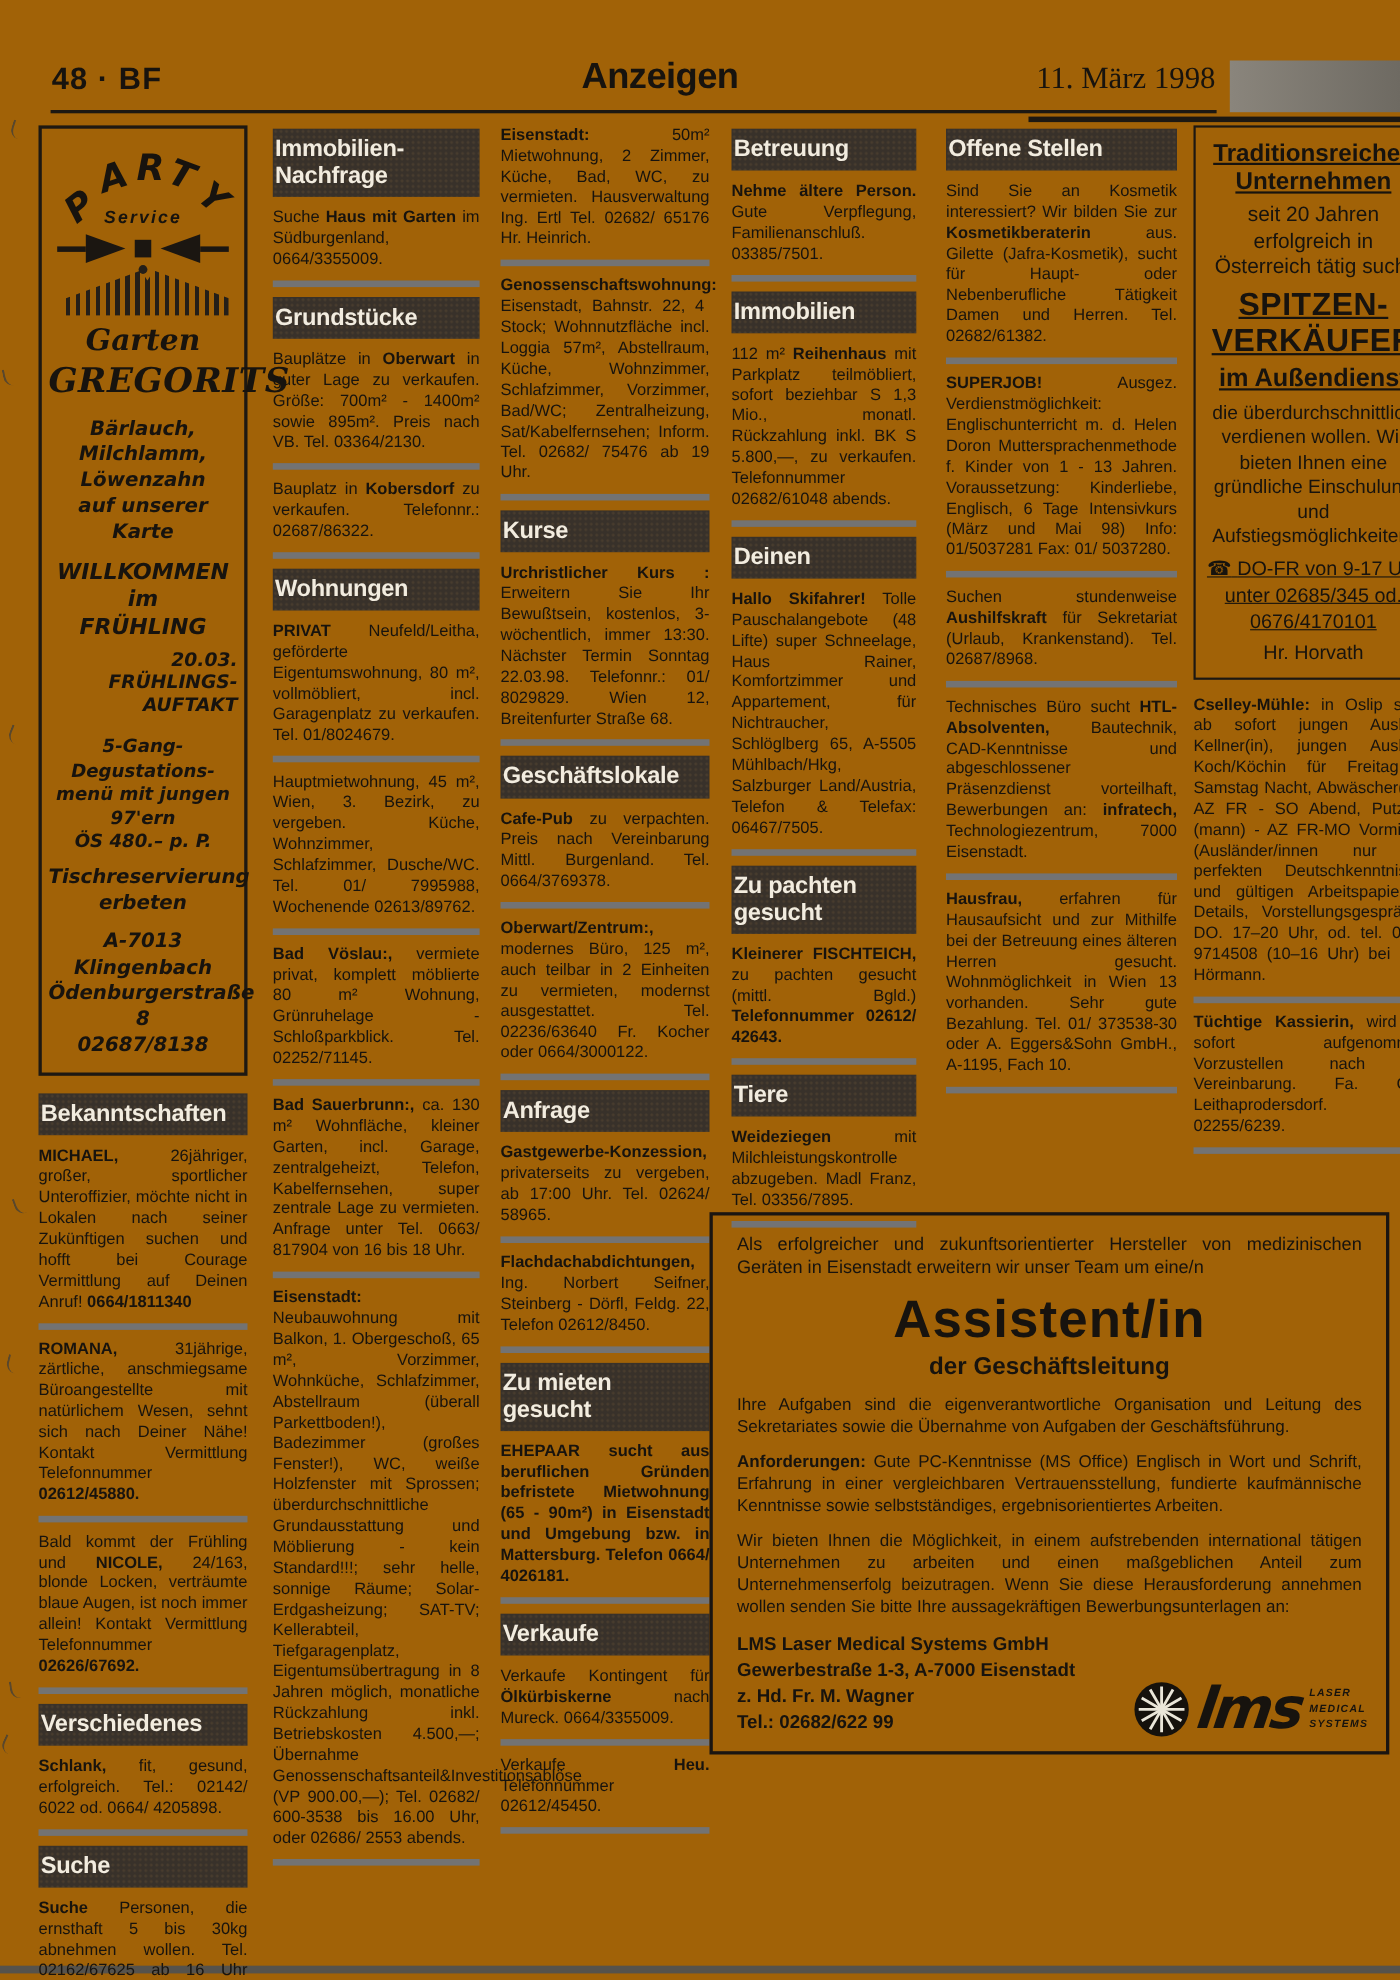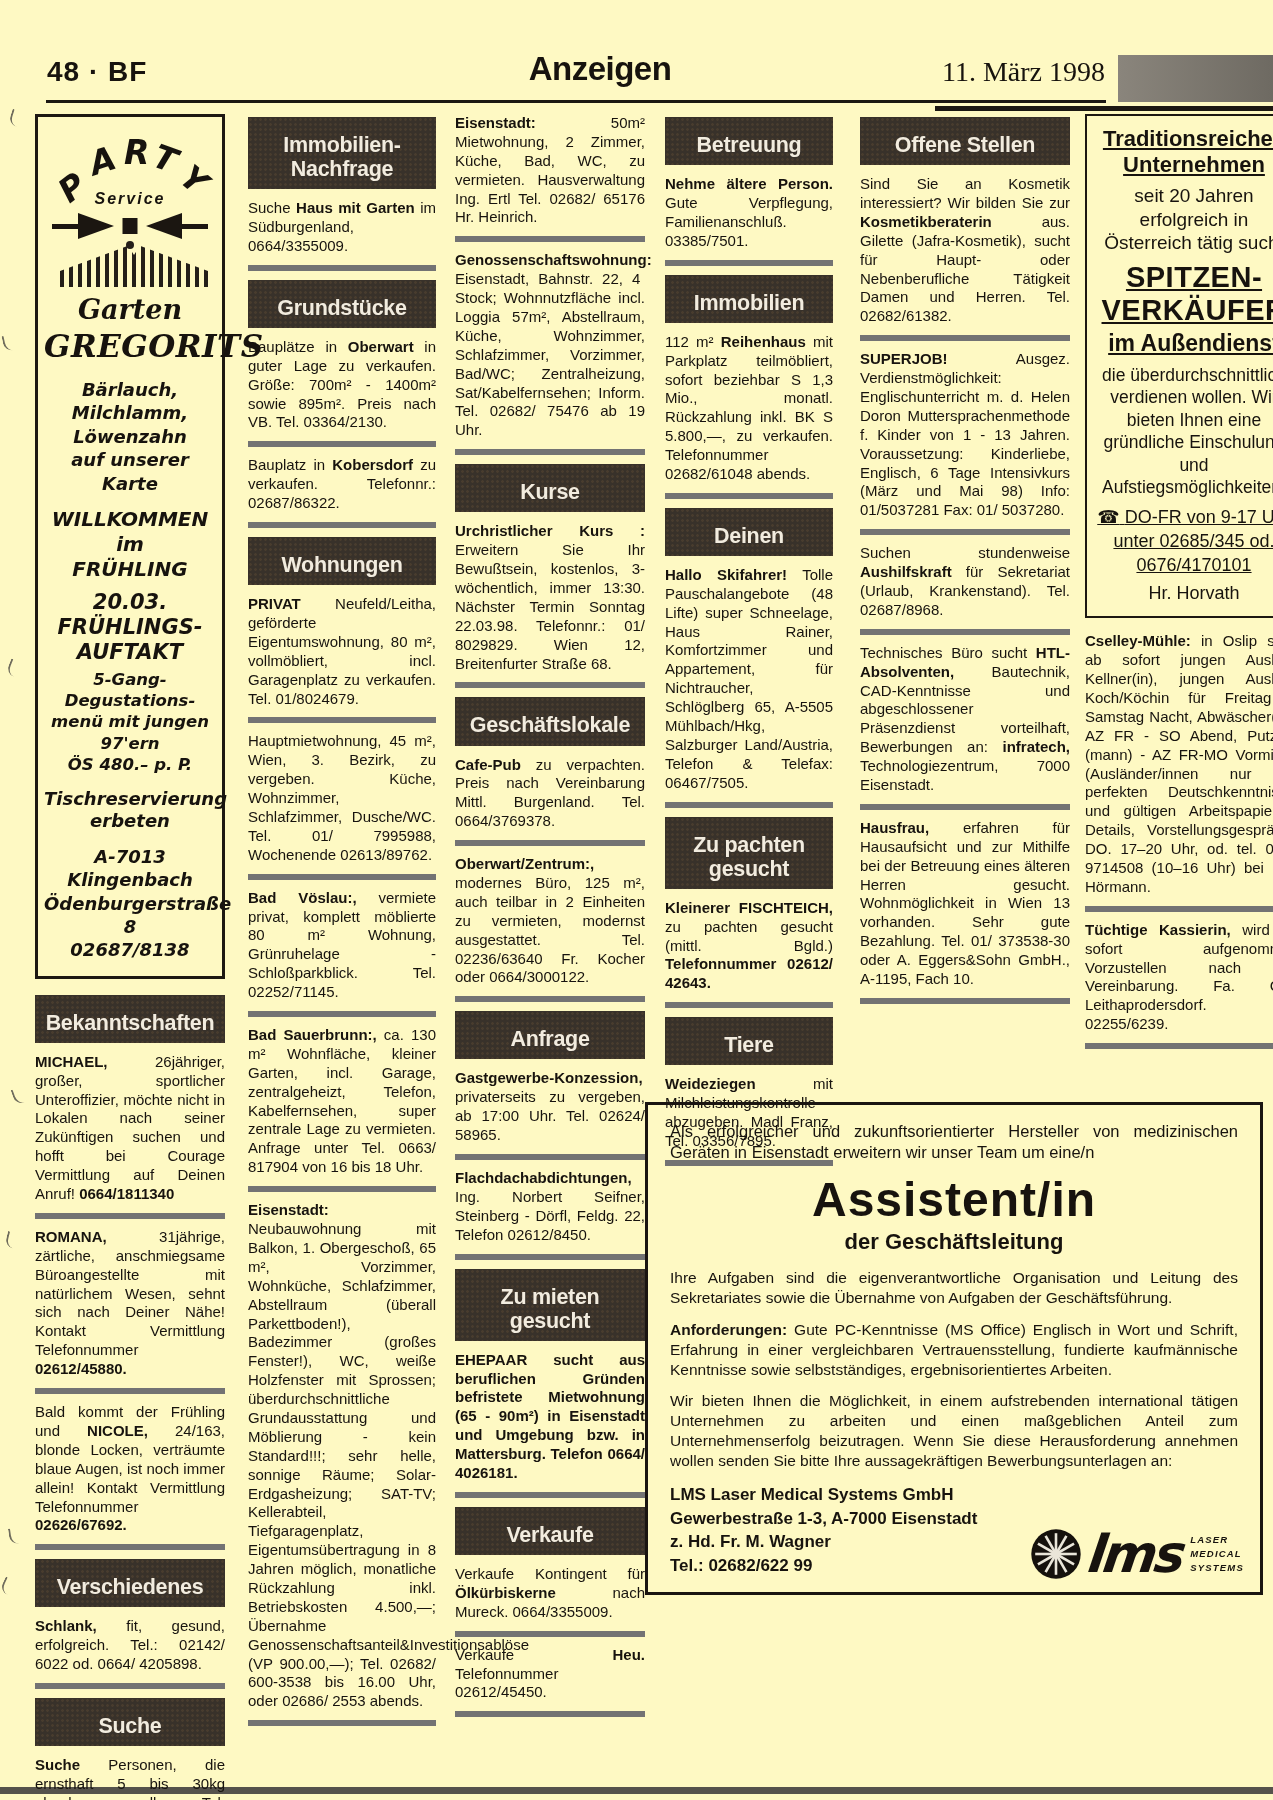--- a/index.html
+++ b/index.html
@@ -1,35 +1,35 @@
 <!DOCTYPE html>
 <html lang="de"><head>
 <meta charset="utf-8">
 <style>
   html,body{margin:0;padding:0;background:#cfcbc0;}
-  #page{position:relative;width:1273px;height:1800px;background:#fef9c3;overflow:hidden;
+  #page{position:relative;width:1273px;height:1800px;background:#a16207;overflow:hidden;
         font-family:"Liberation Sans",sans-serif;color:#17130e;}
   
   .pg-num{position:absolute;left:47px;top:56px;font-size:28px;font-weight:bold;letter-spacing:1px;}
   .pg-title{position:absolute;left:600px;top:50px;transform:translateX(-50%);font-size:33px;font-weight:bold;letter-spacing:-0.5px;}
   .pg-date{position:absolute;left:1105px;top:56px;transform:translateX(-100%);font-family:"Liberation Serif",serif;font-size:28px;white-space:nowrap;}
   .rule-main{position:absolute;left:46px;top:100px;width:1060px;height:3px;background:#1c1812;}
   .rule-right{position:absolute;left:935px;top:106px;width:338px;height:5px;background:#1c1812;}
   .scan-tr{position:absolute;left:1118px;top:55px;width:155px;height:47px;background:linear-gradient(90deg,#8a857c,#6e6a62);}
   .scan-bottom{position:absolute;left:0;top:1787px;width:1273px;height:7px;background:#55524c;}
   .mk{position:absolute;width:9px;height:16px;border-left:2.5px solid #403e3a;border-radius:0 0 0 9px;opacity:.75;}
   
   .col{position:absolute;top:114px;font-size:15px;line-height:1.26;text-align:justify;hyphens:auto;}
   .ad{margin:0 0 9px;padding:0 0 9px;border-bottom:6px solid #737373;}
   .ad .b{font-weight:bold;}
   .sec-h{background-color:#38312a;
          background-image:radial-gradient(rgba(130,100,60,.22) 1px,transparent 1.6px);
          background-size:5px 5px;
-         color:#f2ecdf;font-weight:bold;font-size:21.5px;line-height:1.12;text-align:center;
-         padding:16px 2px 8px;margin:3px 0 10px;white-space:pre-line;letter-spacing:-0.3px;}
+         color:#f2ecdf;font-weight:bold;font-size:21.5px;line-height:1.12;text-align:left;
+         padding:6px 2px 8px;margin:3px 0 10px;white-space:pre-line;letter-spacing:-0.3px;}
   
   .party{border:3px solid #1d1812;padding:10px 6px 14px;margin-bottom:16px;text-align:center;}
   .arc{position:relative;height:162px;}
   .al{position:absolute;font-weight:bold;font-style:italic;font-size:33px;font-family:"DejaVu Sans",sans-serif;}
   .a0{left:16px;top:40px;transform:rotate(-38deg);}
   .a1{left:46px;top:13px;transform:rotate(-18deg);}
   .a2{left:80px;top:5px;}
   .a3{left:110px;top:11px;transform:rotate(20deg);}
   .a4{left:138px;top:32px;transform:rotate(40deg);}
   .svc{position:absolute;left:0;right:0;top:62px;font-weight:bold;font-style:italic;font-size:16px;letter-spacing:2px;}
@@ -41,21 +41,21 @@
   .bt-knot{position:absolute;left:50%;top:5px;width:15px;height:16px;transform:translateX(-50%);background:#1b1611;}
   .comb{position:absolute;left:16px;top:118px;width:148px;height:42px;
         background:repeating-linear-gradient(90deg,#241f19 0 4px,transparent 4px 9px);
         clip-path:polygon(0 62%,46% 2%,50% 24%,54% 2%,100% 62%,100% 100%,0 100%);}
   .comb-dot{position:absolute;left:50%;top:114px;width:8px;height:8px;margin-left:-4px;border-radius:50%;background:#241f19;}
   .g1{font-size:27px;font-weight:bold;font-style:italic;font-family:"DejaVu Serif",serif;margin-top:4px;}
   .g2{font-size:31px;font-weight:bold;font-style:italic;font-family:"DejaVu Serif",serif;margin-bottom:12px;letter-spacing:.5px;}
   .pline{font-weight:bold;font-style:italic;white-space:pre-line;font-family:"DejaVu Sans",sans-serif;}
   .welcome{font-size:20px;line-height:1.25;margin-bottom:8px;}
   .menu{font-size:18px;line-height:1.3;margin-bottom:12px;}
-  .event{font-size:21px;line-height:1.2;margin-bottom:3px;}
+  .event{font-size:17px;line-height:1.2;margin-bottom:17px;text-align:right;}
   .menu2{font-size:16.5px;line-height:1.3;margin-bottom:12px;}
   .resv{font-size:18px;line-height:1.25;margin-bottom:12px;}
   .paddr{font-size:18px;line-height:1.3;}
   
   .spz{border:2.5px solid #1d1812;padding:10px 8px 12px;margin-bottom:14px;text-align:center;}
   .spz-head{font-size:22px;font-weight:bold;text-decoration:underline;line-height:1.18;margin-bottom:6px;}
   .spz-intro{font-size:19px;line-height:1.25;margin-bottom:6px;}
   .spz-title{font-size:29px;font-weight:bold;text-decoration:underline;line-height:1.12;letter-spacing:.5px;margin-bottom:3px;}
   .spz-title2{font-size:23px;font-weight:bold;text-decoration:underline;margin-bottom:6px;}
   .spz-body{font-size:17.5px;line-height:1.28;margin-bottom:8px;}

